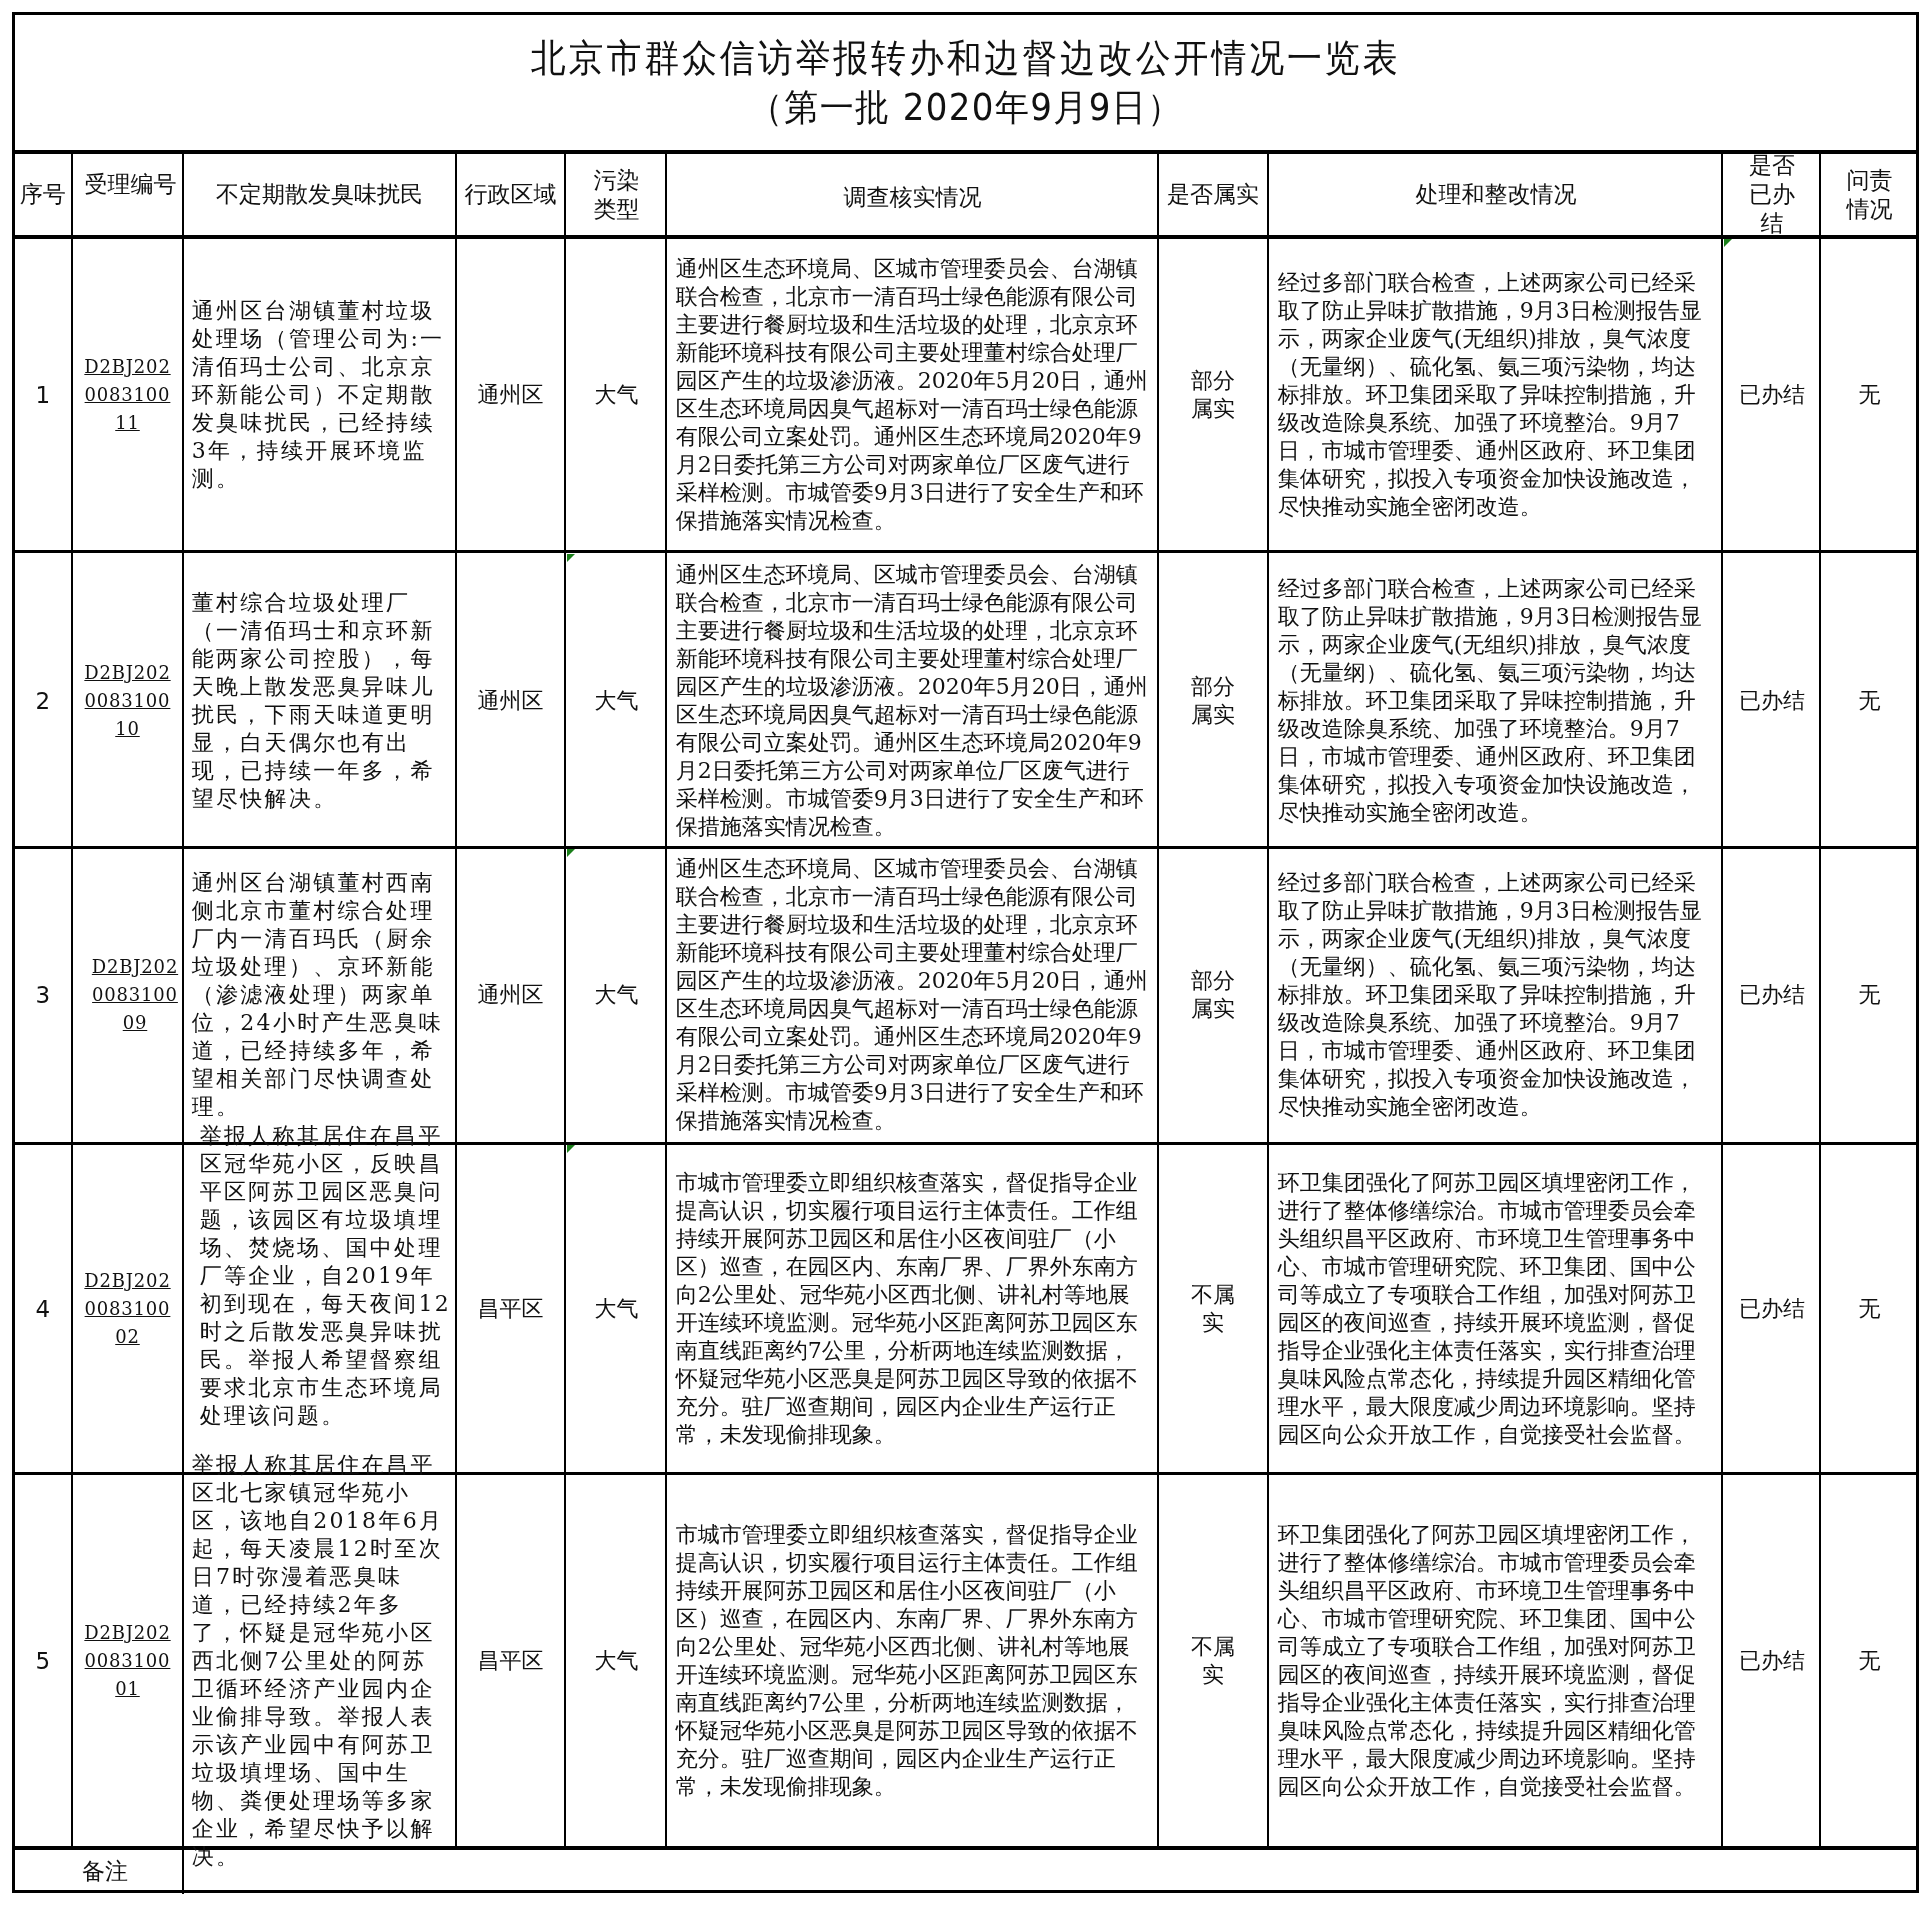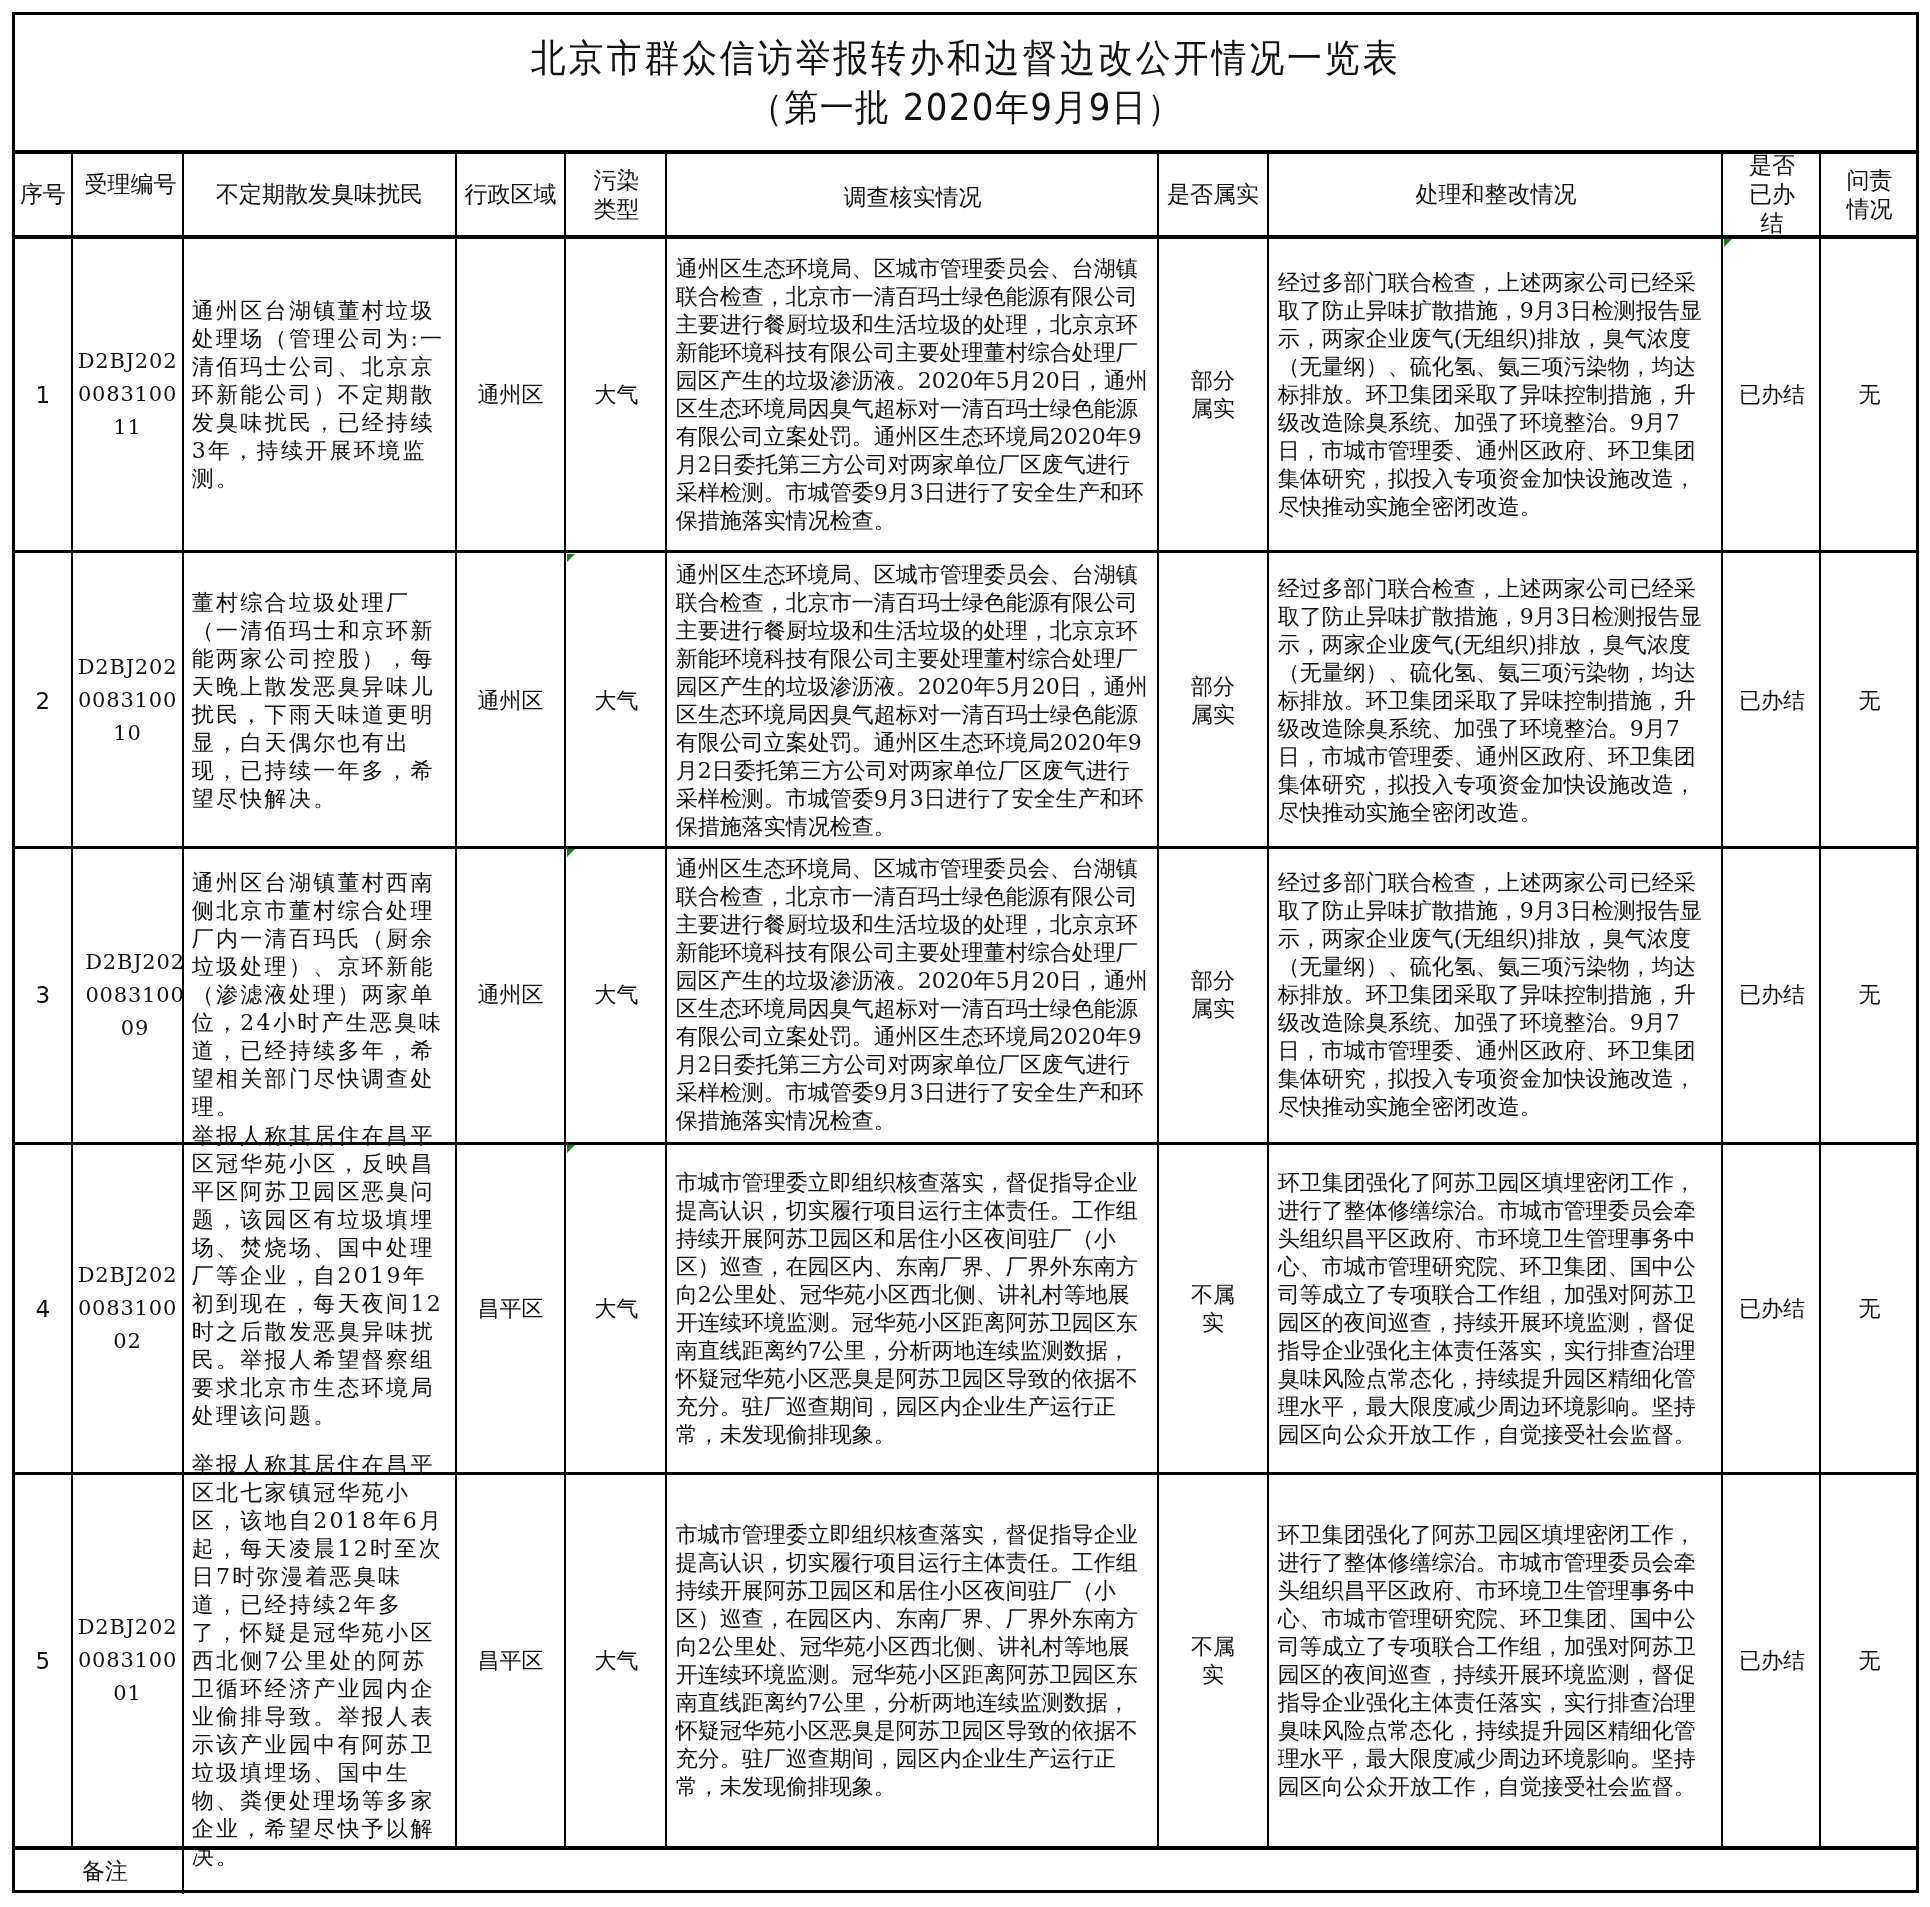--- a/index.html
+++ b/index.html
@@ -16,21 +16,21 @@
            font-family:"DejaVu Sans","Liberation Sans",sans-serif; }
   .title .t1 { font-size:38px; line-height:49px; letter-spacing:3.1px; transform:scaleX(0.92); }
   .title .t2 { font-size:37px; line-height:49px; letter-spacing:1.5px; transform:scaleX(0.92); }
   .hdr { font-family:"DejaVu Sans","Liberation Sans",sans-serif; font-size:23px; line-height:29px;
          transform-origin:center; }
   .hdr span { display:inline-block; }
   .txt { font-size:22px; line-height:28px; text-align:left; justify-content:flex-start;
          padding:0 6.1px 0 7.7px; white-space:normal; word-break:break-all; }
   .ctr { font-size:22px; line-height:28px; }
   .sn { font-family:"DejaVu Sans","Liberation Sans",sans-serif; font-size:23px; }
-  .id { font-size:21px; line-height:33px; letter-spacing:0.8px; }
+  .id { font-size:18px; line-height:28px; letter-spacing:0.8px;text-decoration:underline; }
   .marker { position:absolute; width:0; height:0; border-top:8.4px solid #1a7f1a; border-right:8.4px solid transparent; }
 </style>
 </head>
 <body>
 
 <div class="tbl"></div>
 
 <div class="title">
   <div class="t1">北京市群众信访举报转办和边督边改公开情况一览表</div>
   <div class="t2">（第一批  2020年9月9日）</div>
@@ -182,21 +182,21 @@
         <span>无</span>
       </div>
     </div>
     <div>
       <div class="cell ctr sn" style="left: 15.3px; top: 1145px; width: 55px; height: 327px;">
         <span>4</span>
       </div>
       <div class="cell ctr id" style="left: 73px; top: 1145px; width: 109px; height: 327px;">
         <span style="display: inline-block; width: 8.4ch; word-break: break-all;">D2BJ202008310002</span>
       </div>
-      <div class="cell txt" style="left: 184px; top: 1145px; width: 271px; height: 261px; letter-spacing: 2.3px;">
+      <div class="cell txt" style="left: 192px; top: 1145px; width: 271px; height: 261px; letter-spacing: 2.3px;">
         <span>举报人称其居住在昌平区冠华苑小区，反映昌平区阿苏卫园区恶臭问题，该园区有垃圾填埋场、焚烧场、国中处理厂等企业，自2019年初到现在，每天夜间12时之后散发恶臭异味扰民。举报人希望督察组要求北京市生态环境局处理该问题。</span>
       </div>
       <div class="cell ctr" style="left: 457px; top: 1145px; width: 107px; height: 327px;">
         <span>昌平区</span>
       </div>
       <div class="cell ctr" style="left: 567px; top: 1145px; width: 99px; height: 327px;">
         <span>大气</span>
       </div>
       <div class="cell txt" style="left: 668px; top: 1145px; width: 489px; height: 327px;">
         <span>市城市管理委立即组织核查落实，督促指导企业提高认识，切实履行项目运行主体责任。工作组持续开展阿苏卫园区和居住小区夜间驻厂（小区）巡查，在园区内、东南厂界、厂界外东南方向2公里处、冠华苑小区西北侧、讲礼村等地展开连续环境监测。冠华苑小区距离阿苏卫园区东南直线距离约7公里，分析两地连续监测数据，怀疑冠华苑小区恶臭是阿苏卫园区导致的依据不充分。驻厂巡查期间，园区内企业生产运行正常，未发现偷排现象。</span>

